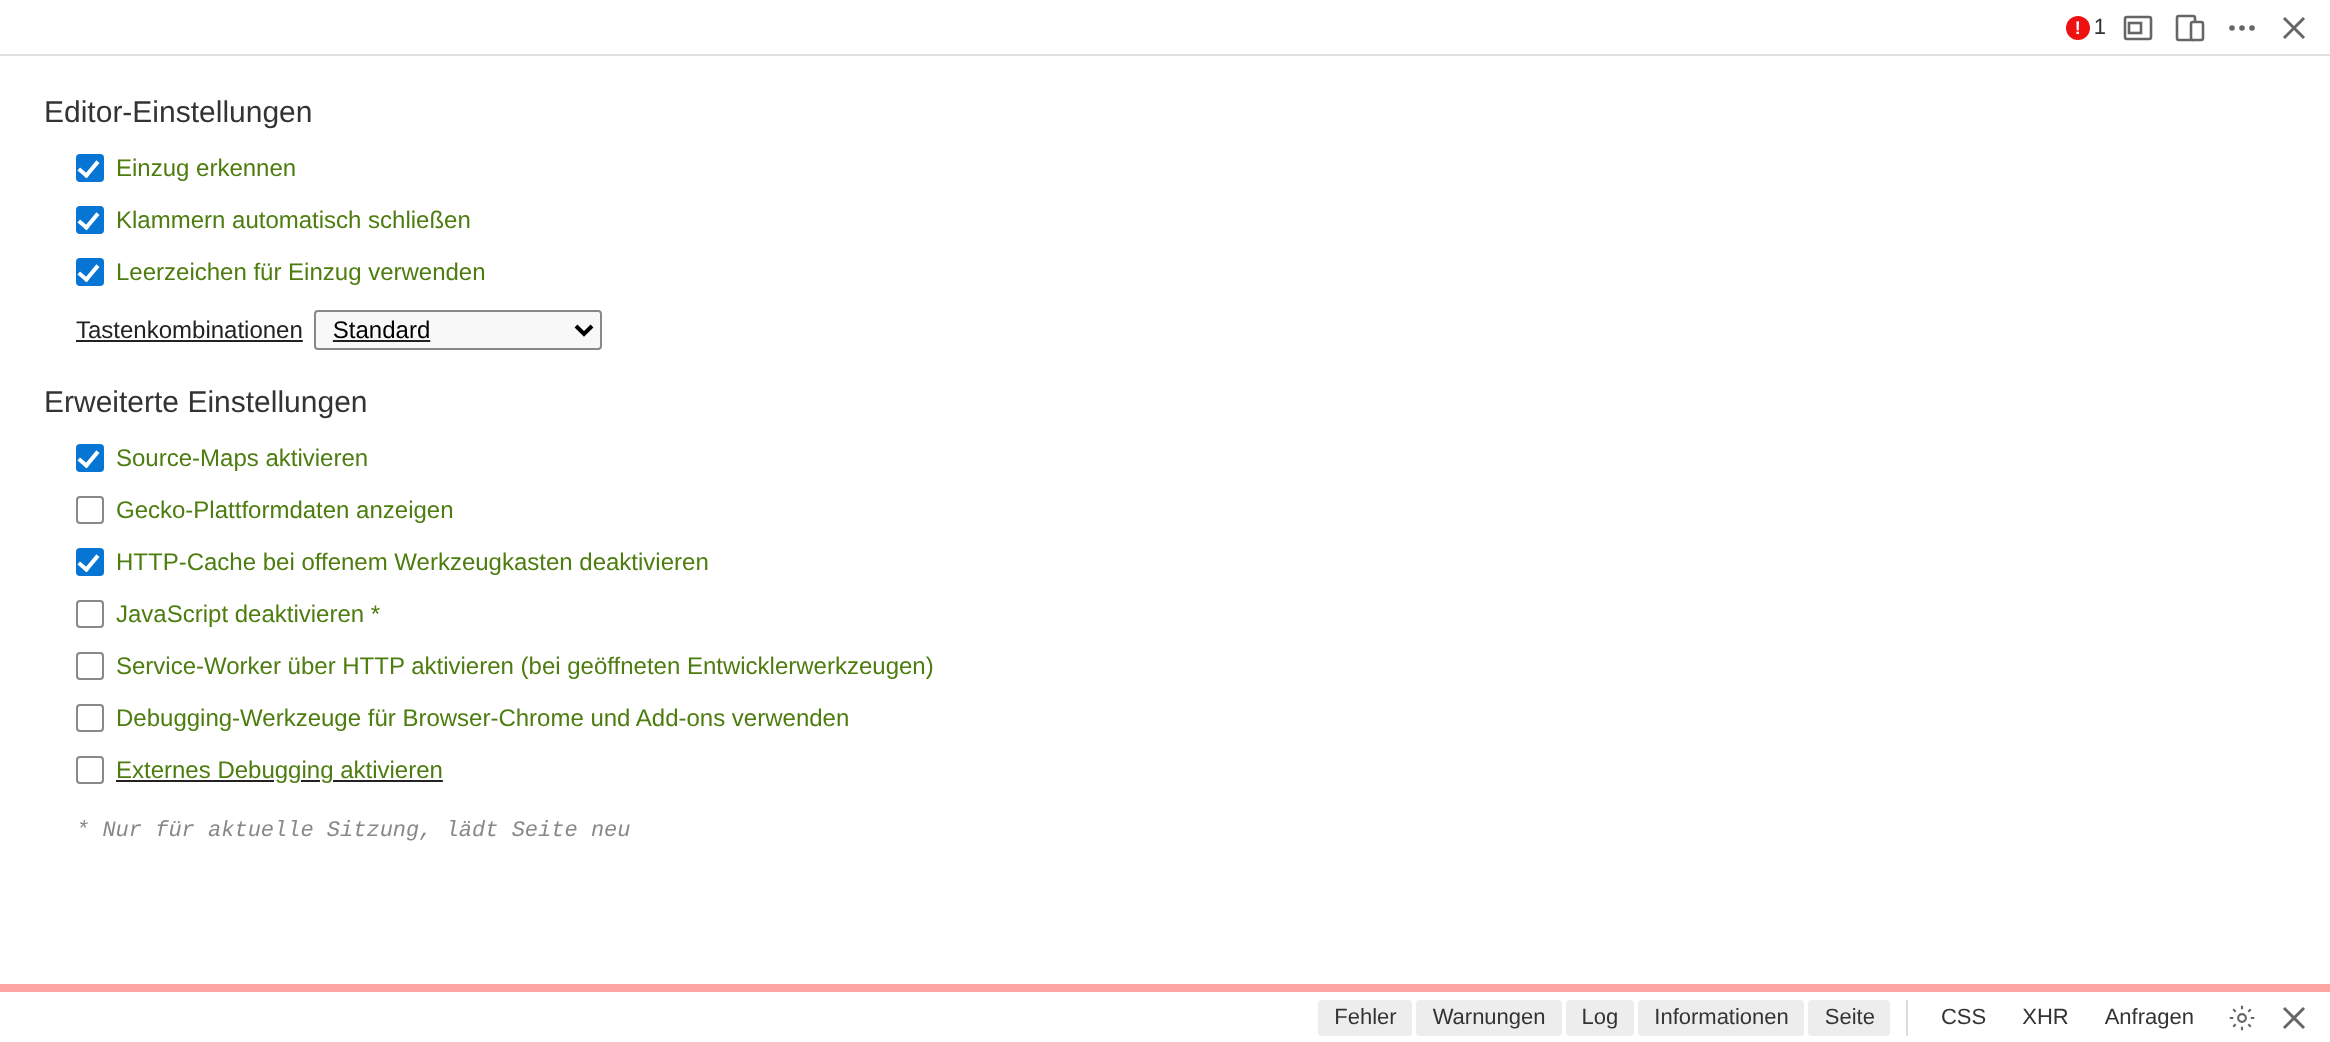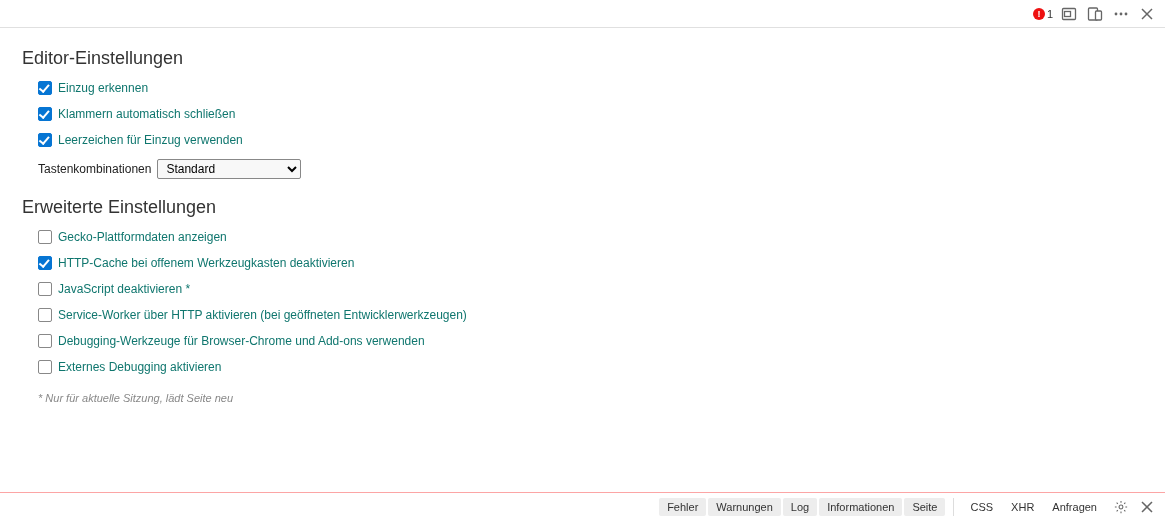--- a/index.html
+++ b/index.html
@@ -22,43 +22,43 @@
   }
   .topbar .ico { display:inline-flex; align-items:center; justify-content:center; width:20px; height:20px; color:#666; }
   .topbar .ico svg { width:16px; height:16px; }
   .topbar .close svg { width:14px; height:14px; }
   .scrollarea {
     height: 464px;
     overflow-y: scroll;
     padding: 16px 22px 8px 22px;
   }
   h2.section {
-    font-size: 18px; font-weight: 400; color: #333; margin-bottom: 12px; margin-top: 4px;
+    font-size: 15px; font-weight: 400; color: #333; margin-bottom: 12px; margin-top: 4px;
   }
   .group { padding-left: 16px; margin-bottom: 18px; }
   .row { display:flex; align-items:center; margin-bottom: 12px; gap:6px; }
-  .row:last-child { margin-bottom: 8px; }
+  .row:last-child { margin-bottom: 8px; text-decoration: underline; }
   .chk {
     width: 14px; height: 14px; border: 1px solid #888; border-radius: 2px; display:inline-flex; align-items:center; justify-content:center; flex-shrink:0;
     background:#fff;
   }
   .chk.checked { background:#0675d3; border-color:#0675d3; }
   .chk.checked::after {
     content:""; width:8px; height:4px; border-left:2px solid #fff; border-bottom:2px solid #fff; transform: rotate(-50deg) translate(0px,-1px);
   }
-  .lbl { font-size: 12px; color:#0f766e; }
+  .lbl { font-size: 12px; color:#4d7c0f; }
   .sel-label { font-size:12px; color:#222; }
   select { font-size:12px; border:1px solid #888; background:#f8f8f8; padding:1px 4px; border-radius:2px; height:20px; }
   select.tab { width: 78px; }
   select.kbd { width: 144px; }
-  .footnote { font-size:11px; font-style: italic; color:#888; padding-left:16px; }
+  .footnote { font-size:11px; font-style: italic; color:#888; padding-left:16px;font-family:Liberation Mono, monospace; }
   
   .bottombar {
     position: absolute; left:0; right:0; bottom:0; height:29px;
-    border-top:1px solid #fca5a5;
+    border-top:4px solid #fca5a5;
     display:flex; justify-content:flex-end; align-items:center;
     padding: 0 8px; gap: 2px; background:#fff;
   }
   .btnfilt {
     font-size:11px; padding: 3px 8px; border-radius:2px; color:#333;
     background:#ededed; cursor:pointer; user-select:none;
   }
   .btnfilt.off { background:transparent;text-align:right; }
   .sep { width:1px; height:18px; background:#ddd; margin:0 6px; }
   .bottombar .ico { display:inline-flex; align-items:center; justify-content:center; width:20px; height:20px; color:#666; margin-left:4px; }
@@ -123,20 +123,24 @@
       <span class="sel-label">Tastenkombinationen</span>
       <select class="kbd">
         <option>Standard</option>
       </select>
     </div>
   </div>
 
   <h2 class="section">Erweiterte Einstellungen</h2>
   <div class="group">
     <div class="row">
+      <span class="chk checked"></span>
+      <span class="lbl">Source-Maps aktivieren</span>
+    </div>
+    <div class="row">
       <span class="chk"></span>
       <span class="lbl">Gecko-Plattformdaten anzeigen</span>
     </div>
     <div class="row">
       <span class="chk checked"></span>
       <span class="lbl">HTTP-Cache bei offenem Werkzeugkasten deaktivieren</span>
     </div>
     <div class="row">
       <span class="chk"></span>
       <span class="lbl">JavaScript deaktivieren *</span>

